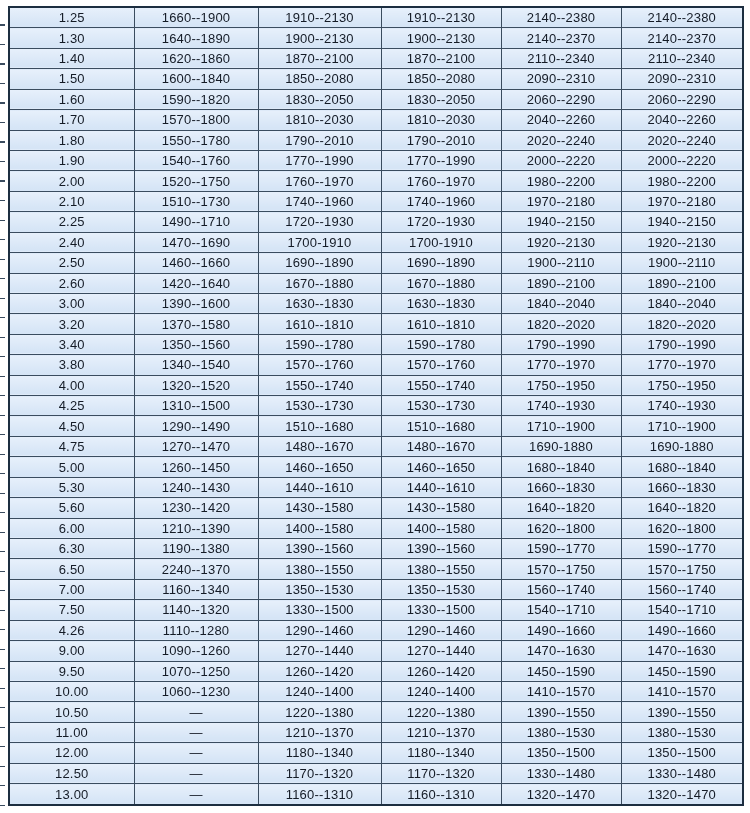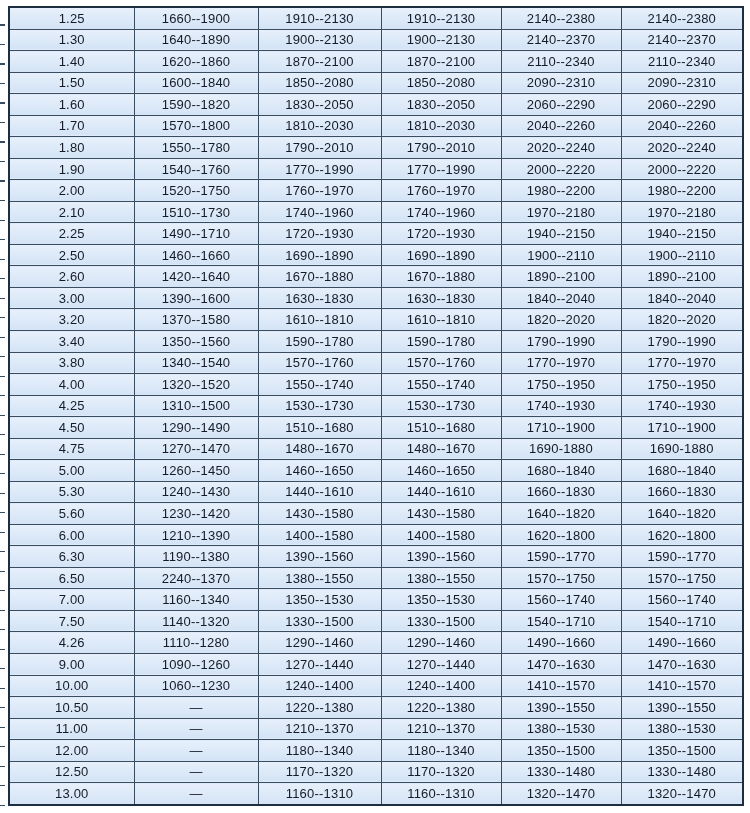--- a/index.html
+++ b/index.html
@@ -158,20 +158,28 @@
         </tr>
         <tr>
           <td>2.25</td>
           <td>1490--1710</td>
           <td>1720--1930</td>
           <td>1720--1930</td>
           <td>1940--2150</td>
           <td>1940--2150</td>
         </tr>
         <tr>
+          <td>2.40</td>
+          <td>1470--1690</td>
+          <td>1700-1910</td>
+          <td>1700-1910</td>
+          <td>1920--2130</td>
+          <td>1920--2130</td>
+        </tr>
+        <tr>
           <td>2.50</td>
           <td>1460--1660</td>
           <td>1690--1890</td>
           <td>1690--1890</td>
           <td>1900--2110</td>
           <td>1900--2110</td>
         </tr>
         <tr>
           <td>2.60</td>
           <td>1420--1640</td>
@@ -318,20 +326,28 @@
         </tr>
         <tr>
           <td>9.00</td>
           <td>1090--1260</td>
           <td>1270--1440</td>
           <td>1270--1440</td>
           <td>1470--1630</td>
           <td>1470--1630</td>
         </tr>
         <tr>
+          <td>9.50</td>
+          <td>1070--1250</td>
+          <td>1260--1420</td>
+          <td>1260--1420</td>
+          <td>1450--1590</td>
+          <td>1450--1590</td>
+        </tr>
+        <tr>
           <td>10.00</td>
           <td>1060--1230</td>
           <td>1240--1400</td>
           <td>1240--1400</td>
           <td>1410--1570</td>
           <td>1410--1570</td>
         </tr>
         <tr>
           <td>10.50</td>
           <td>—</td>

